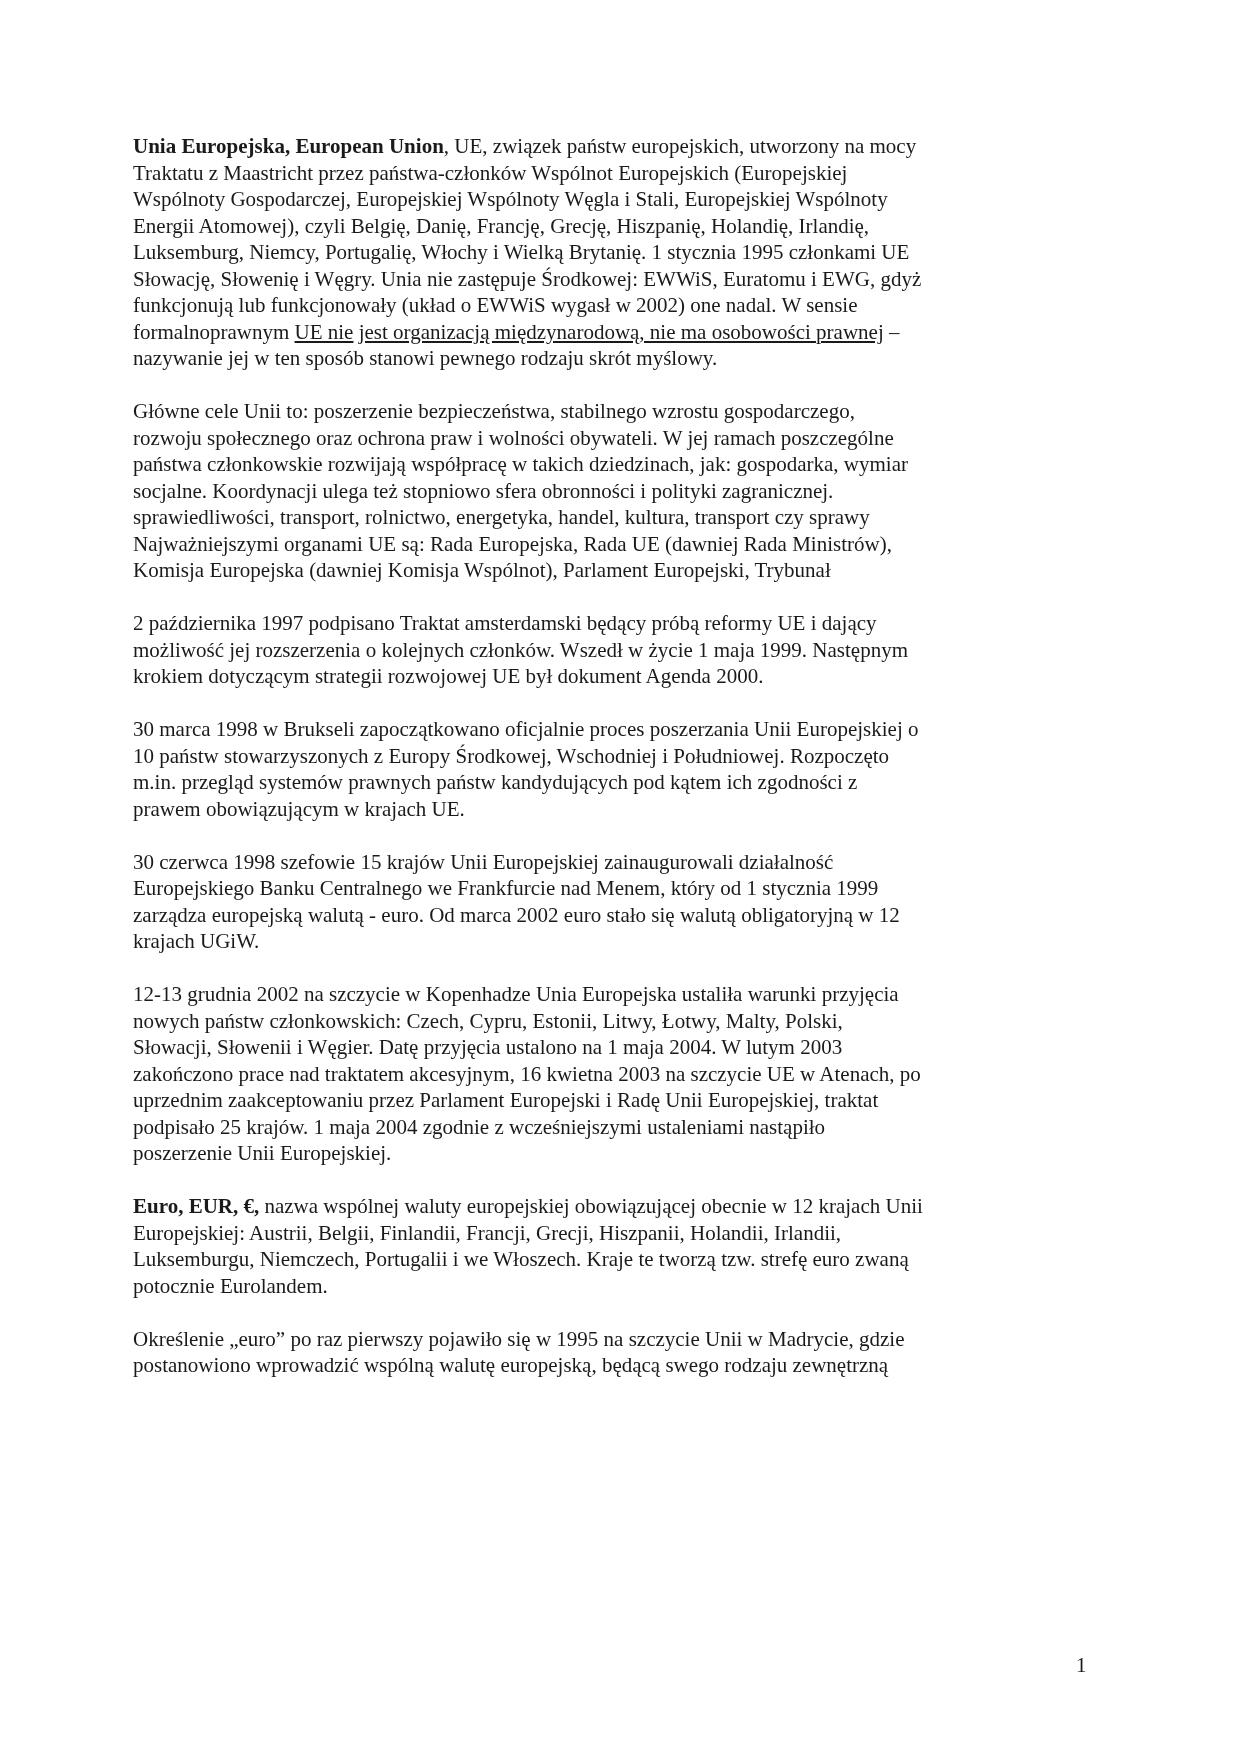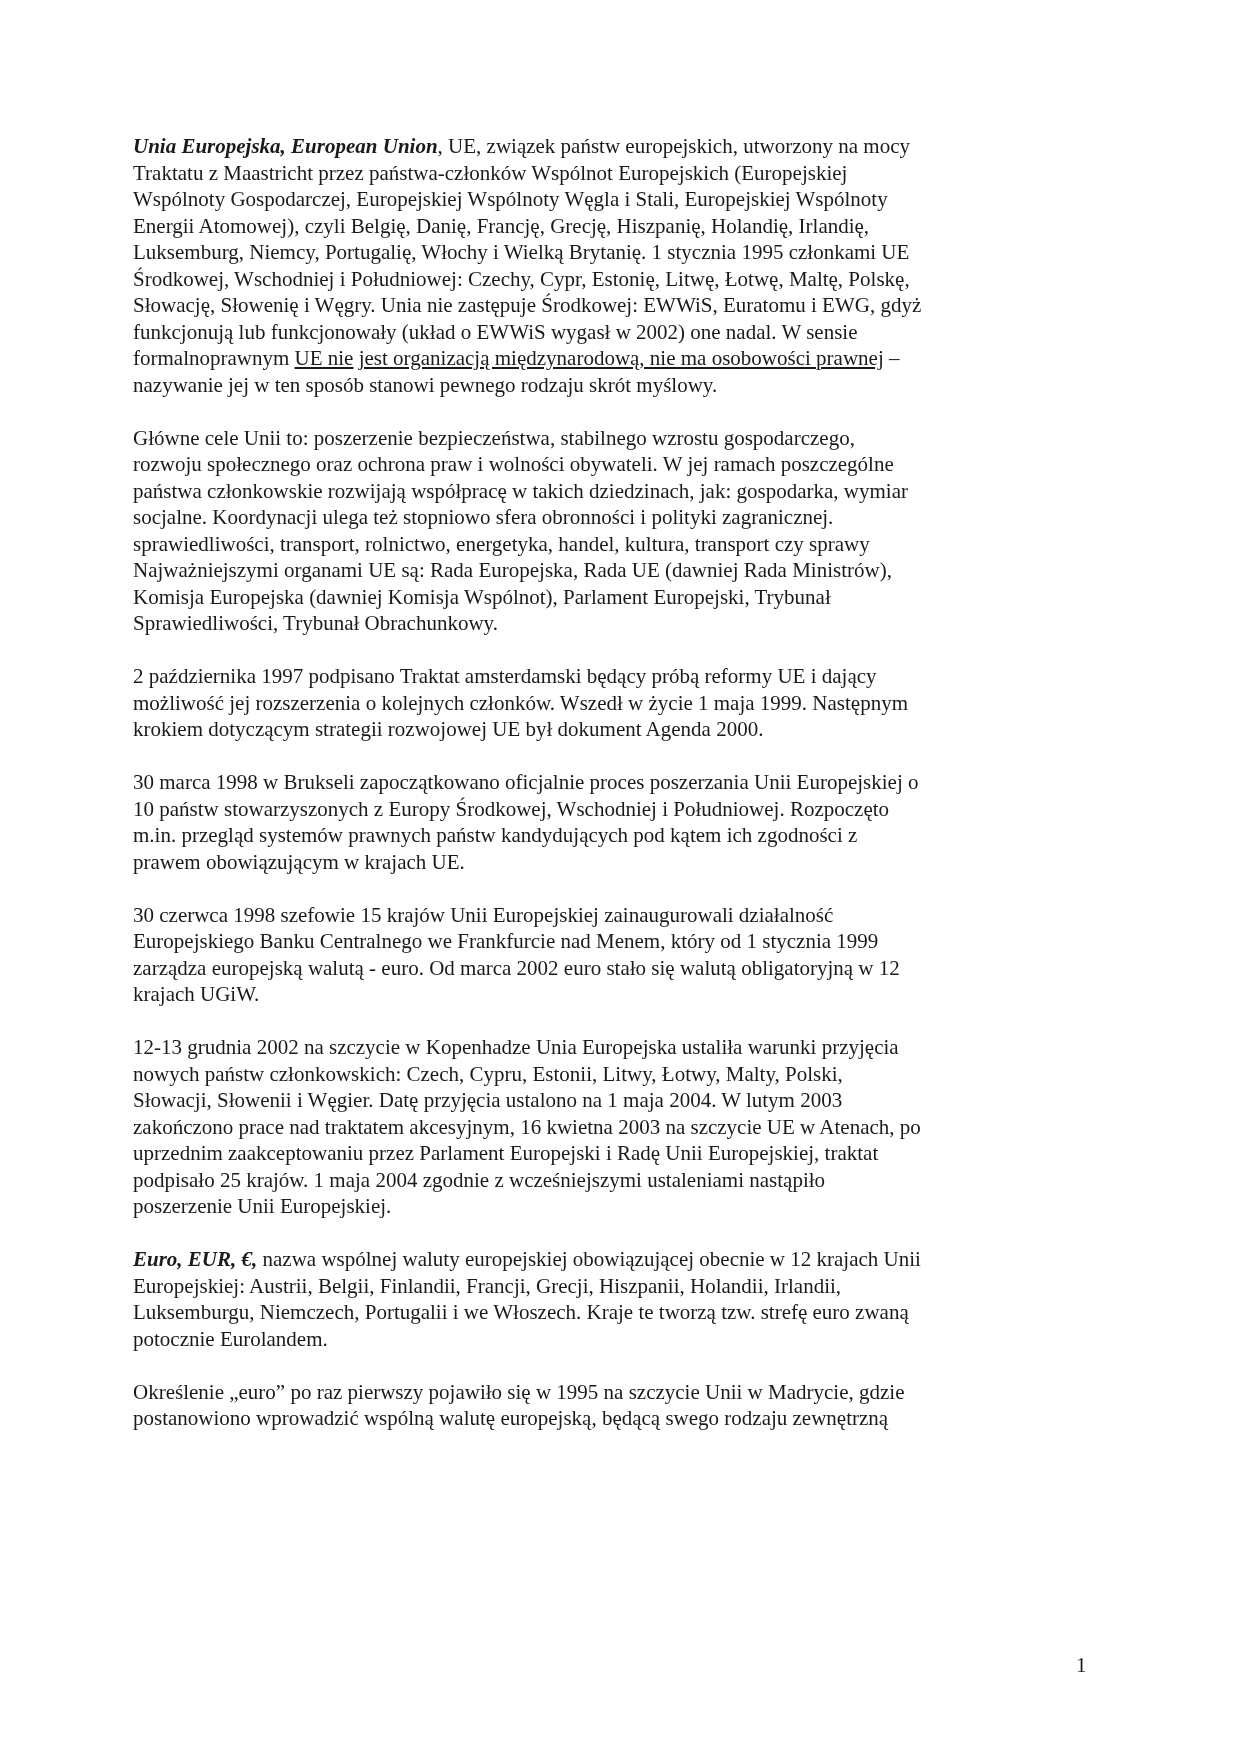--- a/index.html
+++ b/index.html
@@ -7,56 +7,54 @@
   .page {
     position: absolute; left: 0; top: 0; width: 1240px; height: 1754px; background: #fff;
   }
   .content {
     position: absolute; left: 133px; top: 133px; width: 860px;
     font-family: "Liberation Serif", "DejaVu Serif", serif;
     font-size: 21px; line-height: 26.5px; color: #1a1a1a;
   }
   .para { margin: 0 0 26.5px 0; }
   .line { display: block; white-space: nowrap; }
-  .bold { font-weight: bold; font-style: italic; }
+  .bold { font-weight: bold; }
   .u { text-decoration: underline; text-align: right; }
   .page-number {
     position: absolute; left: 1076px; top: 1653px;
     font-family: "Liberation Serif", "DejaVu Serif", serif;
     font-size: 21px; color: #1a1a1a;
   }
 </style>
 </head>
 <body>
 
 <div class="page">
   <div class="content">
 
     <div class="para">
       <span class="line"><span class="bold">Unia Europejska, European Union</span><span>, UE, związek państw europejskich, utworzony na mocy</span></span>
       <span class="line">Traktatu z Maastricht przez państwa-członków Wspólnot Europejskich (Europejskiej</span>
       <span class="line">Wspólnoty Gospodarczej, Europejskiej Wspólnoty Węgla i Stali, Europejskiej Wspólnoty</span>
       <span class="line">Energii Atomowej), czyli Belgię, Danię, Francję, Grecję, Hiszpanię, Holandię, Irlandię,</span>
       <span class="line">Luksemburg, Niemcy, Portugalię, Włochy i Wielką Brytanię. 1 stycznia 1995 członkami UE</span>
-      <span class="line">Środkowej, Wschodniej i Południowej: Czechy, Cypr, Estonię, Litwę, Łotwę, Maltę, Polskę,</span>
       <span class="line">Słowację, Słowenię i Węgry. Unia nie zastępuje Środkowej: EWWiS, Euratomu i EWG, gdyż</span>
       <span class="line">funkcjonują lub funkcjonowały (układ o EWWiS wygasł w 2002) one nadal. W sensie</span>
       <span class="line"><span>formalnoprawnym </span><span class="u">UE nie</span><span> </span><span class="u">jest organizacją międzynarodową, nie ma osobowości prawnej</span><span> –</span></span>
       <span class="line">nazywanie jej w ten sposób stanowi pewnego rodzaju skrót myślowy.</span>
     </div>
 
     <div class="para">
       <span class="line">Główne cele Unii to: poszerzenie bezpieczeństwa, stabilnego wzrostu gospodarczego,</span>
       <span class="line">rozwoju społecznego oraz ochrona praw i wolności obywateli. W jej ramach poszczególne</span>
       <span class="line">państwa członkowskie rozwijają współpracę w takich dziedzinach, jak: gospodarka, wymiar</span>
       <span class="line">socjalne. Koordynacji ulega też stopniowo sfera obronności i polityki zagranicznej.</span>
       <span class="line">sprawiedliwości, transport, rolnictwo, energetyka, handel, kultura, transport czy sprawy</span>
       <span class="line">Najważniejszymi organami UE są: Rada Europejska, Rada UE (dawniej Rada Ministrów),</span>
       <span class="line">Komisja Europejska (dawniej Komisja Wspólnot), Parlament Europejski, Trybunał</span>
-      <span class="line">Sprawiedliwości, Trybunał Obrachunkowy.</span>
     </div>
 
     <div class="para">
       <span class="line">2 października 1997 podpisano Traktat amsterdamski będący próbą reformy UE i dający</span>
       <span class="line">możliwość jej rozszerzenia o kolejnych członków. Wszedł w życie 1 maja 1999. Następnym</span>
       <span class="line">krokiem dotyczącym strategii rozwojowej UE był dokument Agenda 2000.</span>
     </div>
 
     <div class="para">
       <span class="line">30 marca 1998 w Brukseli zapoczątkowano oficjalnie proces poszerzania Unii Europejskiej o</span>

